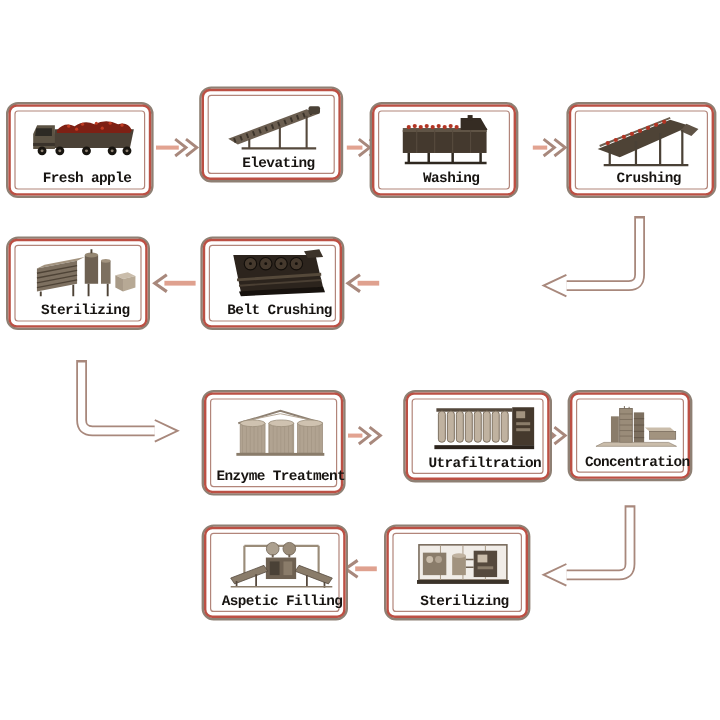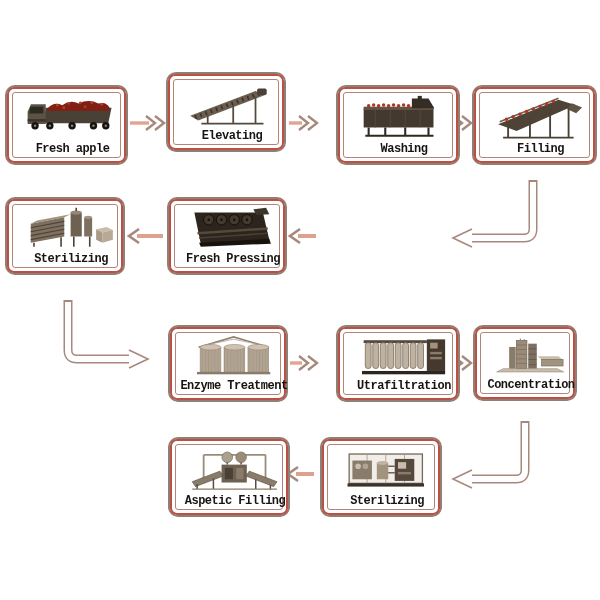--- a/index.html
+++ b/index.html
@@ -134,21 +134,21 @@
           <path d="M10,42 L92,12" stroke="#3b332a" stroke-width="5" stroke-dasharray="2,5" fill="none"></path>
           <rect x="88" y="6" width="12" height="8" rx="2" fill="#4a4136"></rect>
           <path d="M26,40 V50 M58,28 V50 M86,16 V50 M18,50 H96" stroke="#55493d" stroke-width="2.2" fill="none"></path>
         </svg>
       </div>
       <span class="label">Elevating</span>
     </div>
       </div>
   </div>
 
-  <div class="node" style="left:336px;top:85px;width:124px;height:80px">
+  <div class="node" style="left:308px;top:85px;width:124px;height:80px">
     <div class="frame-red">
         <div class="frame-inner">
       <div class="machine">
         <svg viewBox="0 0 112 52">
           <rect x="8" y="15" width="84" height="23" fill="#44392e"></rect>
           <rect x="8" y="13" width="84" height="4" fill="#605446"></rect>
           <path d="M22,15 V38 M40,15 V38 M58,15 V38 M76,15 V38" stroke="#584c3f" stroke-width="1"></path>
           <g fill="#b23524">
                 <circle cx="14" cy="12" r="2.1"></circle>
                 <circle cx="20" cy="11" r="2.1"></circle>
@@ -184,21 +184,21 @@
                 <circle cx="40" cy="19" r="2.1"></circle>
                 <circle cx="48" cy="16" r="2.1"></circle>
                 <circle cx="56" cy="13" r="2.1"></circle>
                 <circle cx="64" cy="10" r="2.1"></circle>
                 <circle cx="72" cy="7" r="2.1"></circle>
               </g>
           <polygon points="94,9 106,14 99,21 88,16" fill="#5f5346"></polygon>
           <path d="M18,34 V50 M44,26 V50 M68,18 V50 M90,15 V50 M12,50 H96" stroke="#4a4136" stroke-width="2.2" fill="none"></path>
         </svg>
       </div>
-      <span class="label">Filling</span>
+      <span class="label">Crushing</span>
     </div>
       </div>
   </div>
 
   <div class="node" style="left:5px;top:197px;width:120px;height:78px">
     <div class="frame-red">
         <div class="frame-inner">
       <div class="machine">
         <svg viewBox="0 0 112 52">
           <polygon points="6,20 14,16 56,8 48,12" fill="#a2937f"></polygon>
@@ -237,27 +237,27 @@
                 <circle cx="42" cy="15" r="1.5"></circle>
                 <circle cx="58" cy="15" r="1.5"></circle>
                 <circle cx="74" cy="15" r="1.5"></circle>
               </g>
           <path d="M12,32 L100,26" stroke="#55493a" stroke-width="3"></path>
           <path d="M14,38 L100,32" stroke="#4a3f33" stroke-width="2"></path>
           <polygon points="82,2 98,0 102,8 86,9" fill="#3c332a"></polygon>
           <polygon points="14,44 102,39 104,45 16,49" fill="#17120e"></polygon>
         </svg>
       </div>
-      <span class="label">Fresh Pressing</span>
-    </div>
-      </div>
-  </div>
-
-
-  <div class="node" style="left:168px;top:325px;width:120px;height:77px">
+      <span class="label">Belt Crushing</span>
+    </div>
+      </div>
+  </div>
+
+
+  <div class="node" style="left:168px;top:325px;width:120px;height:88px">
     <div class="frame-red">
         <div class="frame-inner">
       <div class="machine">
         <svg viewBox="0 0 112 52">
           <path d="M12,15 L56,2 L100,15" stroke="#8d8072" stroke-width="2" fill="none"></path>
           <path d="M22,12 L56,5 L90,12" stroke="#b1a391" stroke-width="1" fill="none"></path>
           <g stroke="#9a8c79" stroke-width="0.8">
             <rect x="14" y="15" width="26" height="31" fill="#b1a391"></rect>
             <rect x="44" y="15" width="26" height="31" fill="#b1a391"></rect>
             <rect x="74" y="15" width="26" height="31" fill="#b1a391"></rect>

